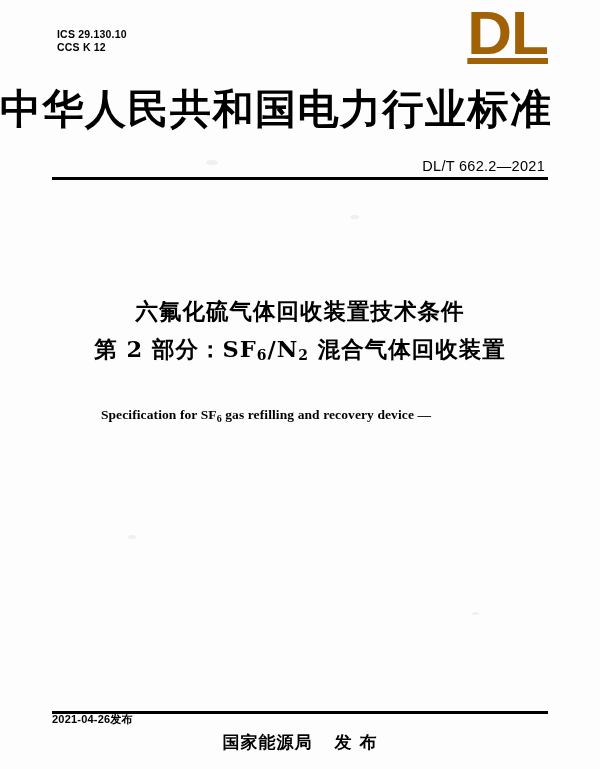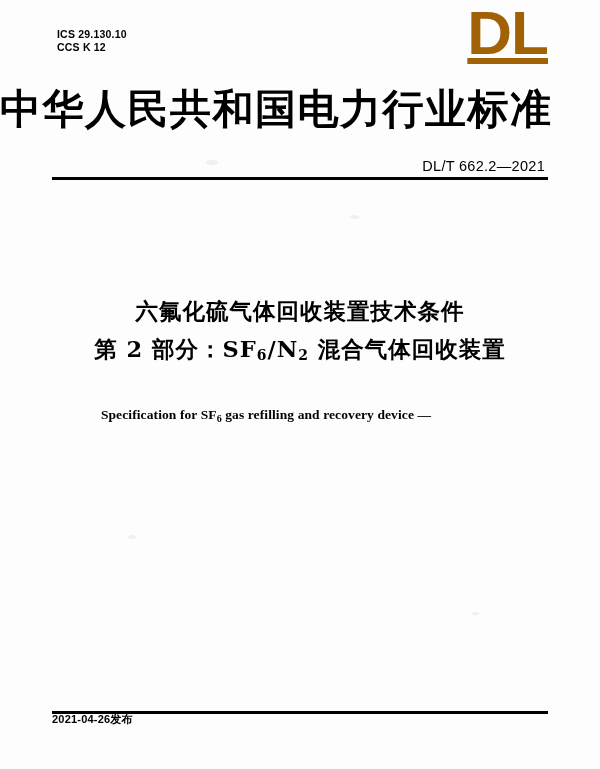--- a/index.html
+++ b/index.html
@@ -192,14 +192,15 @@
   </div>
 
   <div class="title-en">
     <div><span>Specification for SF</span><span class="sub">6</span><span> gas refilling and recovery device —</span></div>
   </div>
 
   <div class="pub-date">2021-04-26发布</div>
 
   <div class="rule-bottom"></div>
 
+  <div class="issuer"><span>国家能源局</span><span class="gap"></span><span>发 布</span></div>
 
 </div>
 
 </body></html>

